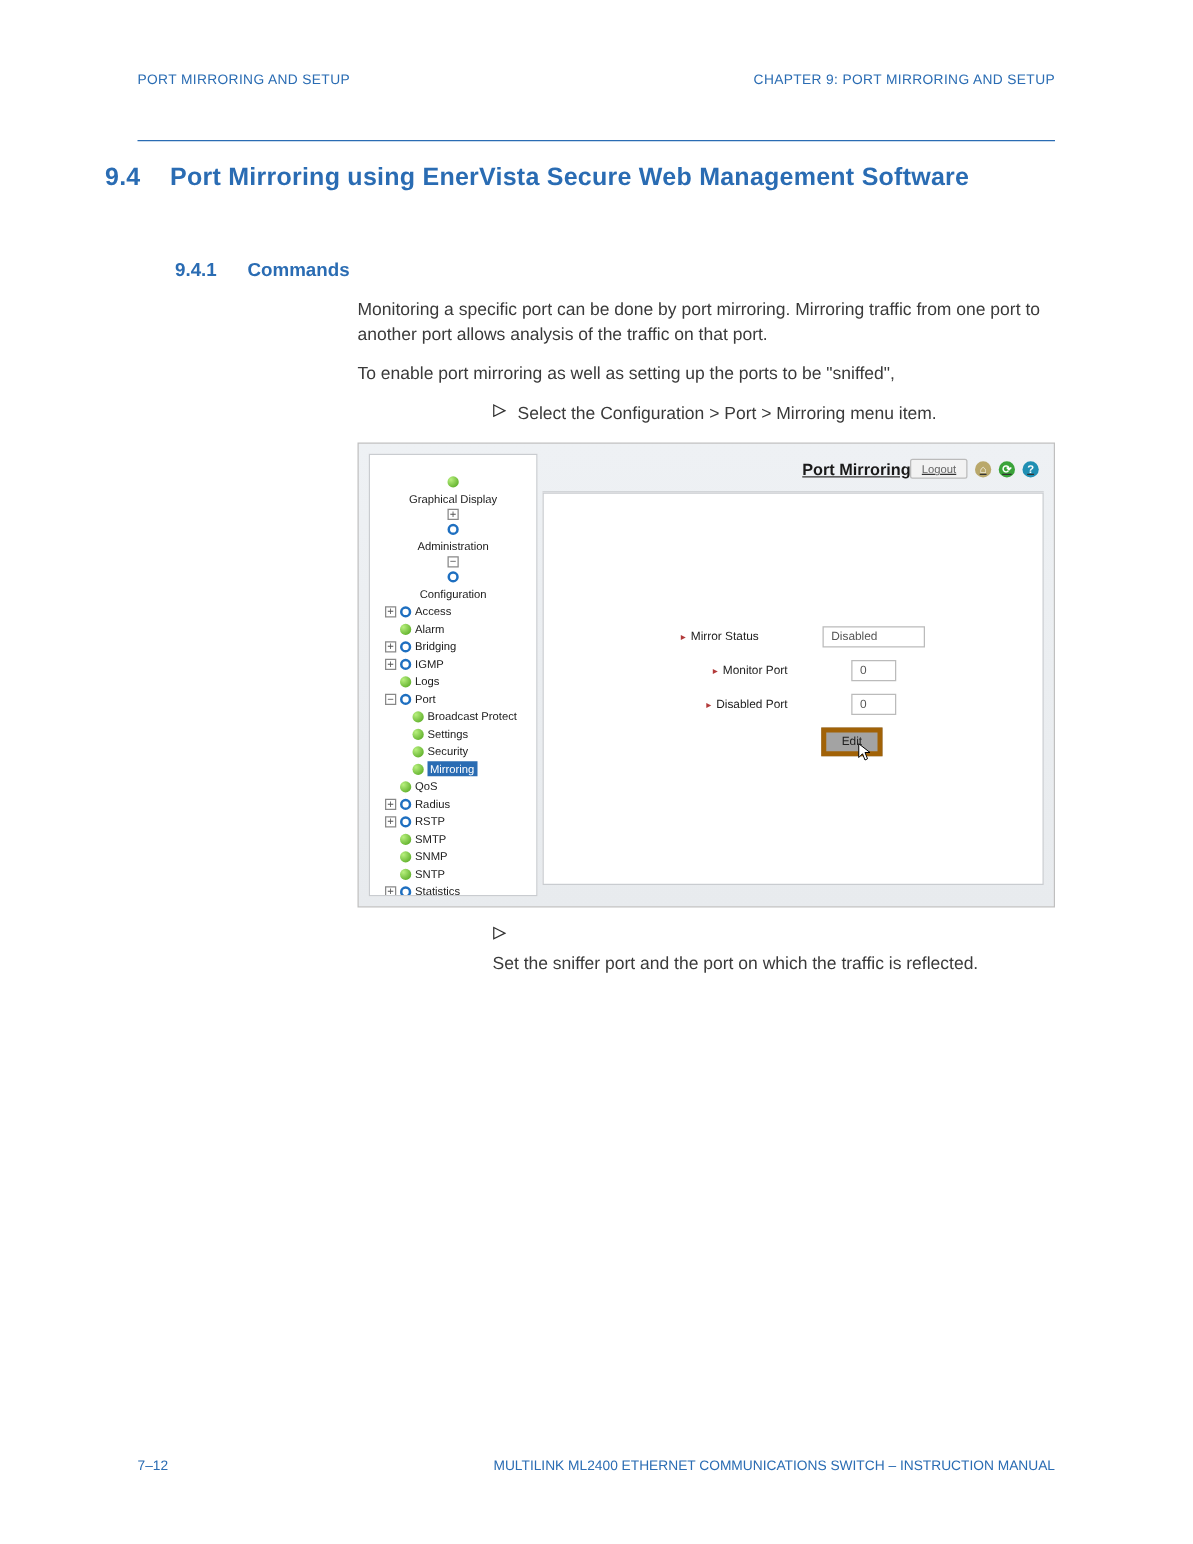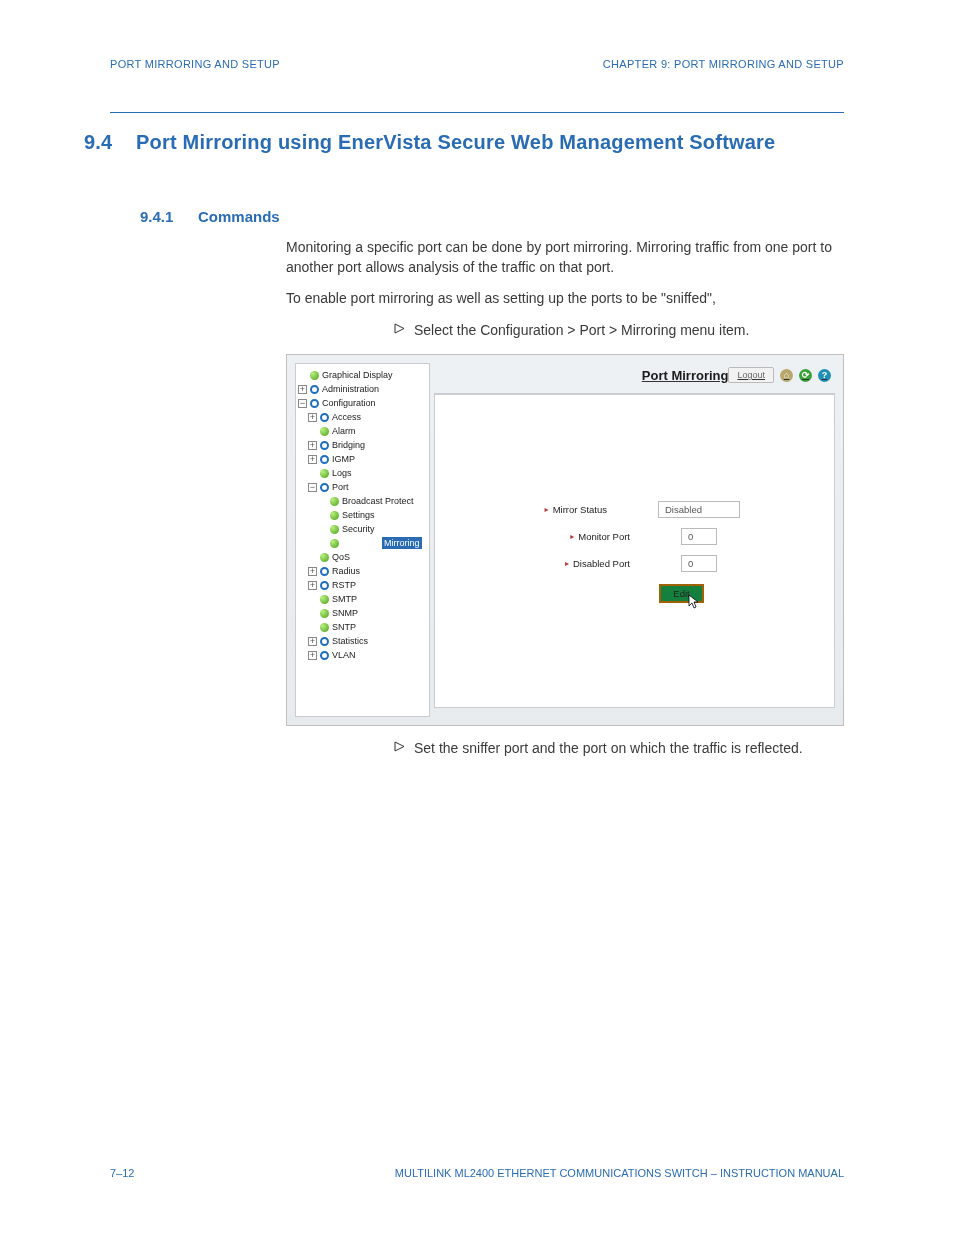--- a/index.html
+++ b/index.html
@@ -85,21 +85,21 @@
     color: #1a1a1a;
   }
   .tree-row {
     display: flex;
     align-items: center;
     gap: 3px;
     padding: 1px 0;
     line-height: 12px;
     white-space: nowrap;
   }
-  .ind-0 { padding-left: 0px; }
+  .ind-0 { padding-left: 0px; flex-direction: column; }
   .ind-1 { padding-left: 10px; }
   .ind-2 { padding-left: 20px; }
   .plusbox, .minusbox {
     width: 9px; height: 9px;
     border: 1px solid #888;
     background: #fff;
     display: inline-flex;
     align-items: center;
     justify-content: center;
     font-size: 9px;
@@ -117,21 +117,20 @@
     width: 9px; height: 9px; border-radius: 50%;
     border: 2px solid #1e6fc0;
     background: #fff;
     display: inline-block;
     flex: 0 0 9px;
   }
   .selected {
     background: #2a6cb3;
     color: #fff;
     padding: 0 2px;
-    margin-left: 40px;
   }
 
   .content-pane {
     flex: 1;
     margin: 8px 8px 8px 4px;
     position: relative;
   }
   .content-header {
     display: flex;
     align-items: center;
@@ -211,22 +210,22 @@
     margin-left: 31px;
   }
   .form-field.short { min-width: 36px; width: 36px; }
   .edit-btn-wrap {
     margin-top: 6px;
     margin-left: 94px;
     position: relative;
   }
   .edit-btn {
     font-size: 9.5px;
-    border: 2px solid #a16207;
-    background: #15803d;
+    border: 4px solid #a16207;
+    background: #a3a3a3;
     padding: 2px 12px;
     text-align: center;
   }
   .cursor {
     position: absolute;
     left: 28px; top: 6px;
   }
 
   .page-footer {
     position: absolute;
@@ -420,21 +419,21 @@
             <svg width="14" height="16" viewBox="0 0 14 16">
               <path d="M2 1 L2 12 L5 9 L7 14 L9 13 L7 8 L11 8 Z" fill="#fff" stroke="#000" stroke-width="0.8"></path>
             </svg>
           </span>
         </div>
       </div>
     </div>
   </div>
 </div>
 
-<div class="step" style="">
+<div class="step" style="flex-direction:column;">
   <span class="tri">
     <svg width="11" height="11" viewBox="0 0 11 11">
         <polygon points="1,1 10,5.5 1,10" fill="none" stroke="#333" stroke-width="1"></polygon>
       </svg>
   </span>
   <span>Set the sniffer port and the port on which the traffic is reflected.</span>
 </div>
 
 <div class="page-footer">
   <span>7–12</span>

